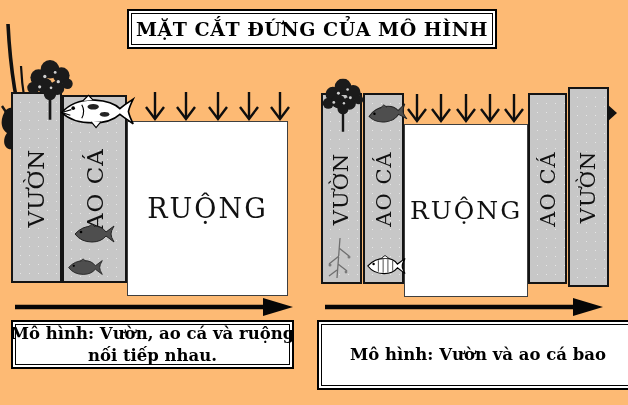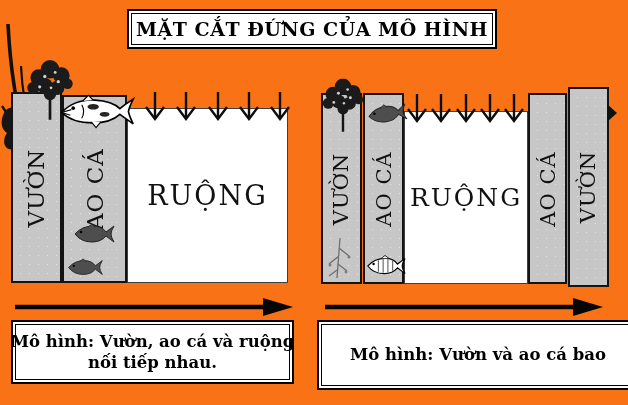--- a/index.html
+++ b/index.html
@@ -1,17 +1,17 @@
 <!DOCTYPE html>
 <html><head>
 <meta charset="utf-8">
 <style>
   html,body{margin:0;padding:0;background:#ffffff;}
   .canvas{
-    position:relative;width:628px;height:405px;background:#f97316;overflow:hidden;
+    position:relative;width:628px;height:405px;background:#fdba74;overflow:hidden;
     font-family:"DejaVu Serif","Liberation Serif",serif;color:#000;
   }
   .abs{position:absolute;}
   
   .dbox{position:absolute;border:2px solid #000;background:#fff;padding:2px;box-sizing:border-box;}
   .dbox .inner{border:1.5px solid #000;width:100%;height:100%;box-sizing:border-box;
     display:flex;flex-direction:column;align-items:center;justify-content:center;text-align:center;}
   .title-box .inner{flex-direction:row;}
   .title-text{font-weight:bold;font-size:19px;letter-spacing:0.5px;white-space:nowrap;}
   .caption-line{font-weight:bold;font-size:16.5px;line-height:1.3;white-space:nowrap;}
@@ -23,21 +23,21 @@
       radial-gradient(rgba(80,80,80,.22) 14%, transparent 15%),
       radial-gradient(rgba(255,255,255,.55) 13%, transparent 14%);
     background-size:6px 6px,9px 9px;background-position:0 0,3px 4px;
     display:flex;align-items:center;justify-content:center;
   }
   .vlabel{transform:rotate(-90deg);white-space:nowrap;font-size:23px;letter-spacing:1px;color:#111;}
   .vlabel.sm{font-size:21px;}
   
   .field{
     position:absolute;box-sizing:border-box;border:1.5px solid #3f3f3f;background:#fff;
-    display:flex;align-items:center;justify-content:center;
+    display:flex;align-items:center;justify-content:center;margin-top:13px;
   }
   .field-label{font-size:27px;letter-spacing:2px;color:#111;}
   .field-label.sm{font-size:25px;}
   svg{display:block;}
 </style>
 </head>
 <body>
 
 <svg width="0" height="0" style="position:absolute" aria-hidden="true">
   <defs>
@@ -159,21 +159,21 @@
       </svg>
     <svg style="position:absolute;left:129px" width="20" height="32" viewBox="0 0 20 32">
         <use href="#sym-downarrow"></use>
       </svg>
   </div>
 
   <svg class="abs" style="left:14px;top:298px" width="280" height="18" viewBox="0 0 280 18">
       <use href="#sym-flowarrow"></use>
     </svg>
 
-  <div class="dbox" style="left:11px;top:320px;width:283px;height:64px;">
+  <div class="dbox" style="left:11px;top:320px;width:283px;height:49px;">
     <div class="inner">
       <span class="caption-line">Mô hình: Vườn, ao cá và ruộng</span>
       <span class="caption-line">nối tiếp nhau.</span>
     </div>
   </div>
 
   <div class="col" style="left:321px;top:93px;width:41px;height:191px;">
     <span class="vlabel sm">VƯỜN</span>
   </div>
   <div class="col" style="left:363px;top:93px;width:41px;height:191px;">

